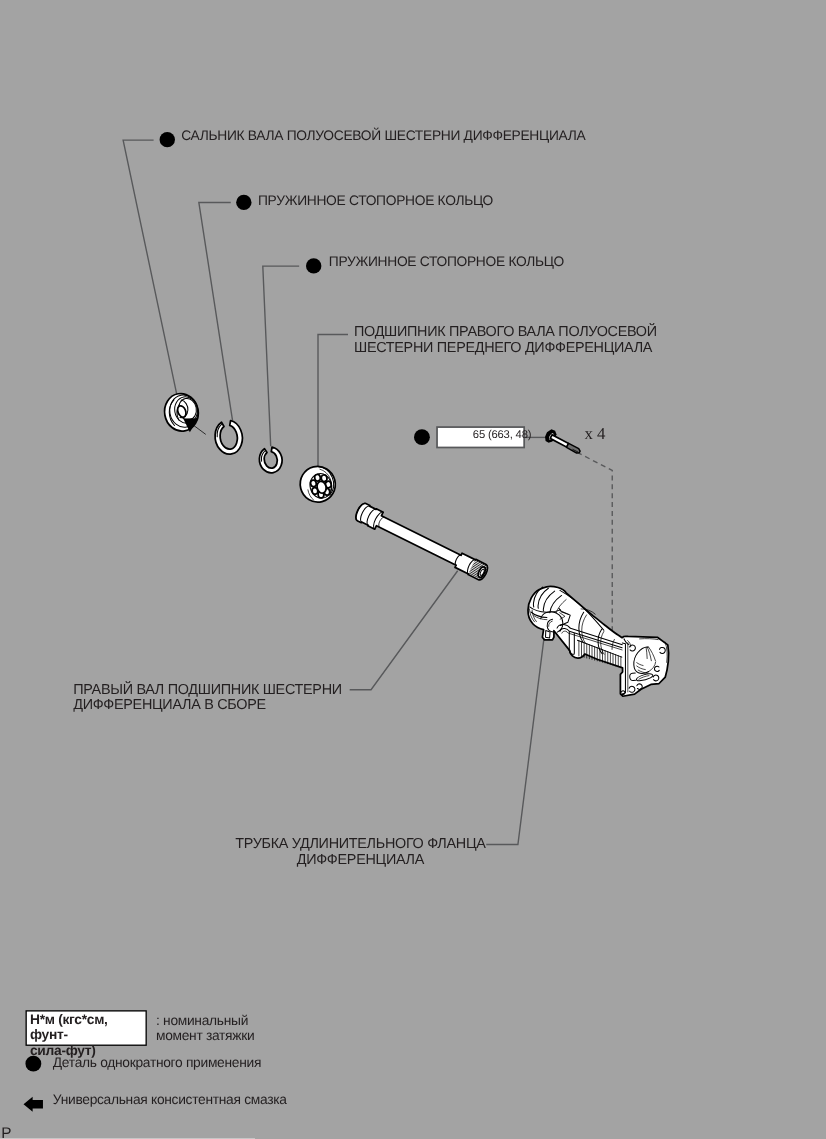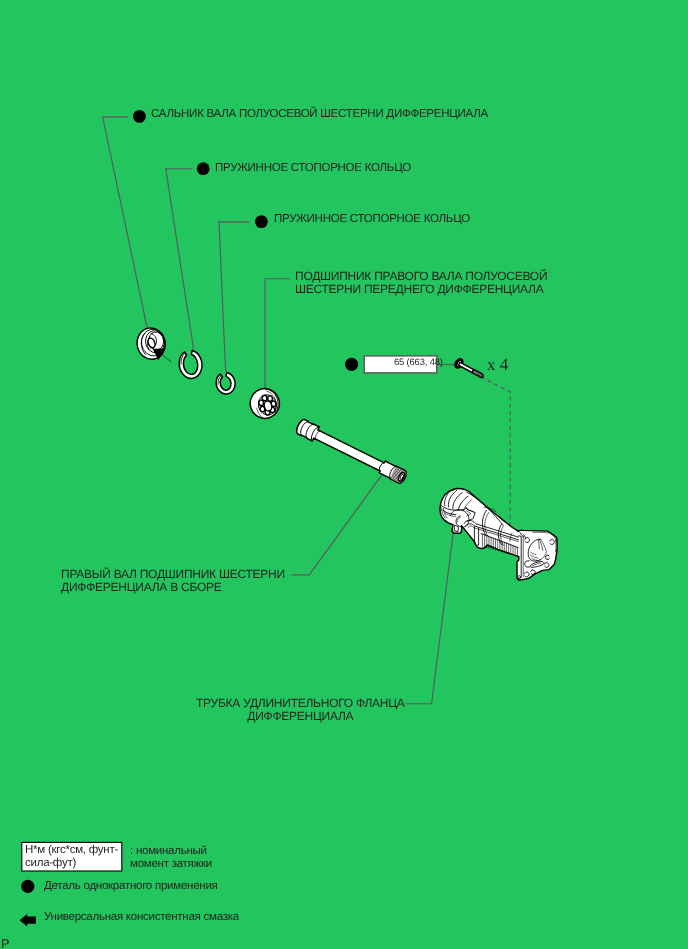--- a/index.html
+++ b/index.html
@@ -1,24 +1,24 @@
 <!DOCTYPE html>
 <html><head>
 <meta charset="utf-8">
 <title>Front Differential Side Gear Shaft</title>
 <style>
   html,body{margin:0;padding:0;background:#ffffff;}
   body{width:688px;height:949px;overflow:hidden;font-family:"Liberation Sans",sans-serif;color:#000;-webkit-font-smoothing:antialiased;text-rendering:geometricPrecision;}
-  #page{position:relative;width:688px;height:949px;background:#22c55e;}
+  #page{position:relative;width:688px;height:949px;background:#a3a3a3;}
   .lbl,.lbl2,.torque-text,.xtext,.legend-box-text,.legend-text,.pmark{-webkit-font-smoothing:antialiased;will-change:transform;}
   #art{position:absolute;left:0;top:0;width:688px;height:949px;}
   .lbl{position:absolute;font-family:"Liberation Sans",sans-serif;font-size:11.5px;letter-spacing:-0.25px;color:#231f20;white-space:nowrap;line-height:13.0px;}
   .lbl2{position:absolute;font-family:"Liberation Sans",sans-serif;font-size:12px;letter-spacing:-0.25px;color:#231f20;white-space:pre-line;line-height:13.0px;}
   .torque-text{position:absolute;font-family:"Liberation Sans",sans-serif;font-size:9.4px;letter-spacing:-0.15px;color:#231f20;white-space:nowrap;margin-left:24px;}
-  .xtext{position:absolute;font-family:"Liberation Serif",serif;font-size:17px;color:#231f20;white-space:nowrap;}
+  .xtext{position:absolute;font-family:"Liberation Serif",serif;font-size:14px;color:#231f20;white-space:nowrap;}
   .legend-box-text{position:absolute;font-family:"Liberation Sans",sans-serif;font-size:11.5px;letter-spacing:-0.25px;color:#231f20;line-height:12.8px;white-space:pre-line;}
   .legend-text{position:absolute;font-family:Liberation Sans, sans-serif;font-size:11.5px;letter-spacing:-0.25px;color:#231f20;white-space:pre-line;line-height:12.8px;}
   .pmark{position:absolute;font-family:"Liberation Sans",sans-serif;font-size:12.8px;color:#231f20;line-height:12.8px;}
 </style>
 </head>
 <body>
 
 <div id="page">
 <svg id="art" viewBox="0 0 688 949" width="688" height="949" xmlns="http://www.w3.org/2000/svg">
   <defs>
@@ -270,21 +270,21 @@
   <div class="lbl2" style="left:60.8px;top:568.3px;">ПРАВЫЙ ВАЛ ПОДШИПНИК ШЕСТЕРНИ
 ДИФФЕРЕНЦИАЛА В СБОРЕ</div>
   <div class="lbl2" style="left:195.5px;top:696.8px;text-align:center;">ТРУБКА УДЛИНИТЕЛЬНОГО ФЛАНЦА
 ДИФФЕРЕНЦИАЛА</div>
 </div>
 <div>
   <div class="torque-text" style="left:369.5px;top:356.4px;">65 (663, 48)</div>
   <div class="xtext" style="left:486.6px;top:354.8px;">x 4</div>
 </div>
 <div>
-  <div class="legend-box-text" style="left:25.2px;top:844.1px;width:99px;">Н*м (кгс*см, фунт-
+  <div class="legend-box-text" style="left:25.2px;top:844.1px;width:99px;font-weight:bold;">Н*м (кгс*см, фунт-
 сила-фут)</div>
   <div class="legend-text" style="left:130.1px;top:845.0px;">: номинальный
 момент затяжки</div>
   <div class="legend-text" style="left:44px;top:879.6px;">Деталь однократного применения</div>
   <div class="legend-text" style="left:44px;top:911.3px;">Универсальная консистентная смазка</div>
 </div>
 <div class="pmark" style="left:0.6px;top:937.8px;">P</div>
 </div>
 
 </body></html>

